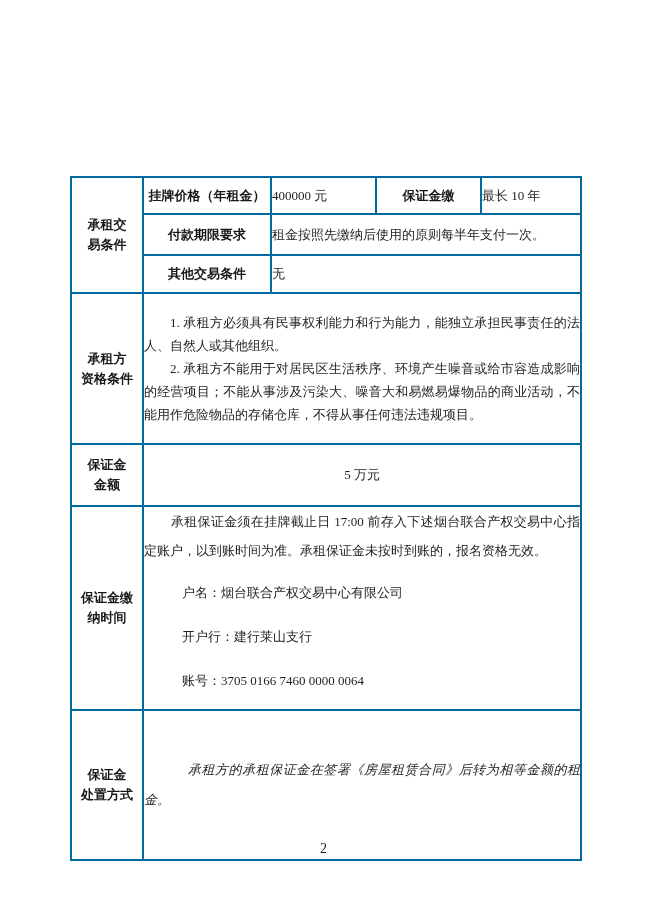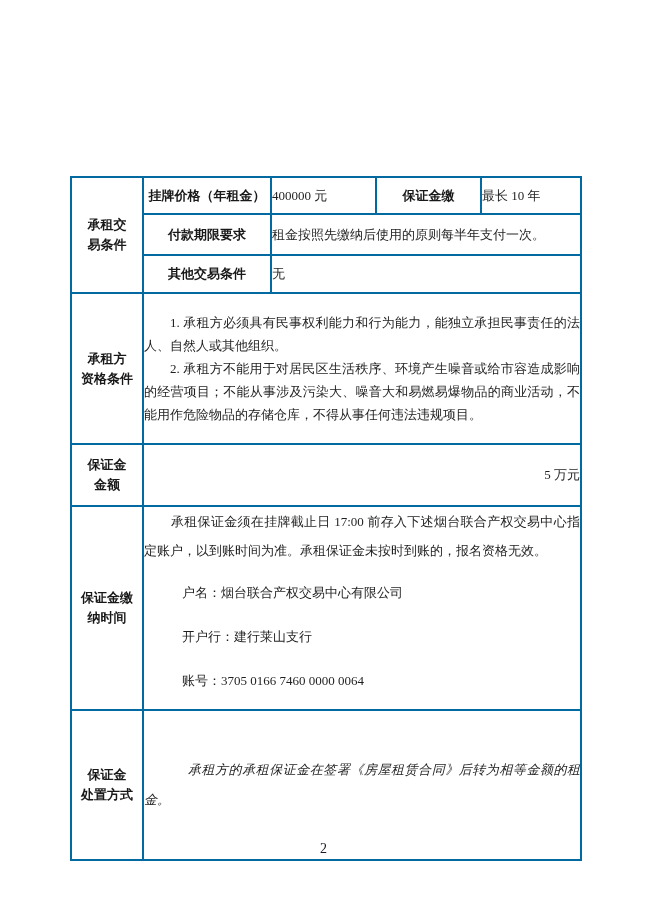--- a/index.html
+++ b/index.html
@@ -41,21 +41,21 @@
   }
   td.hdr {
     text-align: center;
     font-weight: bold;
     white-space: pre-line;
     line-height: 20px;
     color: #181818;
   }
   td.val { padding-left: 8px; text-align: left; }
   td.val-wide { padding-left: 8px; padding-right: 6px; text-align: left; }
-  td.deposit-amt { padding-left: 22px; text-align: right; }
+  td.deposit-amt { padding-left: 22px; text-align: center; }
   td.text-cell { padding: 10px 10px 8px 6px; vertical-align: middle; }
   .jpara {
     text-align: justify;
     text-indent: 26px;
     line-height: 23px;
     margin: 0;
   }
   .pay-para {
     text-align: justify;
     text-indent: 27px;

